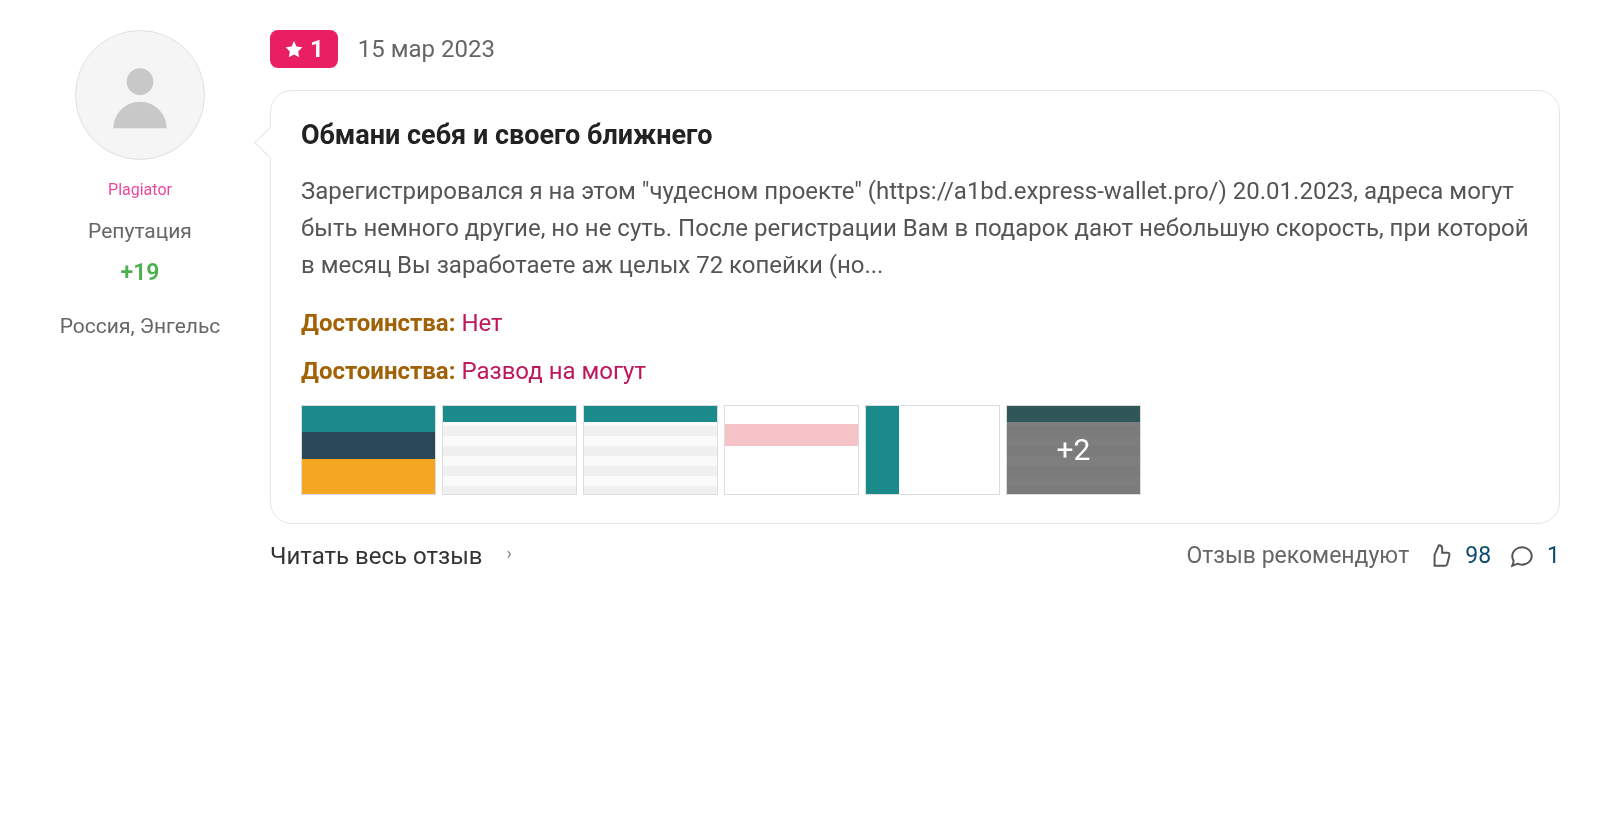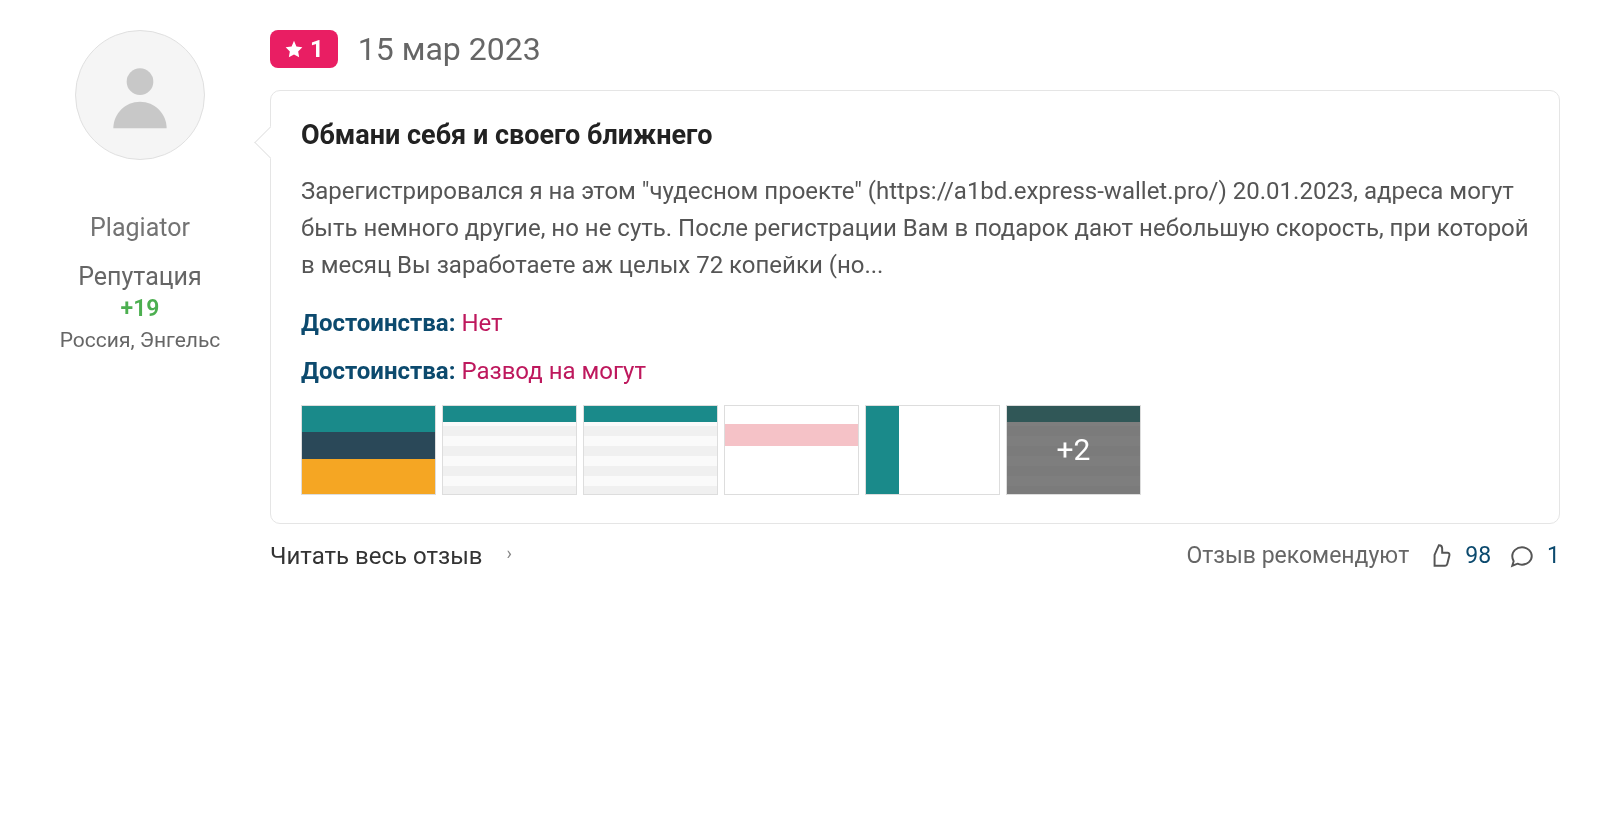--- a/index.html
+++ b/index.html
@@ -28,35 +28,34 @@
       background: #f5f5f5;
       border: 1px solid #e0e0e0;
       display: flex;
       align-items: center;
       justify-content: center;
       margin-bottom: 20px;
       position: relative;
     }
     .avatar svg { width: 80px; height: 80px; fill: #c8c8c8; }
     .username {
-      font-size: 25px;
-      color: #737373;
+      font-size: 16px;
+      color: #ec4899;
       margin-bottom: 20px;
-      margin-top: 33px;
     }
     .reputation-label {
-      font-size: 25px;
-      color: #666;
-      margin-bottom: 4px;
+      font-size: 21px;
+      color: #666;
+      margin-bottom: 16px;
     }
     .reputation-value {
       font-size: 23px;
       color: #4caf50;
       font-weight: 600;
-      margin-bottom: 6px;
+      margin-bottom: 28px;
     }
     .location {
       font-size: 21px;
       color: #666;
       text-align: right;
     }
     .review-content {
       flex: 1;
       display: flex;
       flex-direction: column;
@@ -73,27 +72,27 @@
       padding: 5px 14px;
       border-radius: 8px;
       display: flex;
       align-items: center;
       gap: 6px;
       font-size: 24px;
       font-weight: 700;
     }
     .rating-badge svg { width: 20px; height: 20px; fill: #fff; }
     .review-date {
-      font-size: 32px;
+      font-size: 24px;
       color: #666;
       text-align: center;
     }
     .review-body {
       border: 1px solid #e5e5e5;
-      border-radius: 10px;
+      border-radius: 22px;
       padding: 28px 30px;
       margin-bottom: 18px;
       position: relative;
     }
     .review-body::before {
       content: "";
       position: absolute;
       left: -12px;
       top: 40px;
       width: 22px;
@@ -112,21 +111,21 @@
     .review-text {
       font-size: 24px;
       color: #555;
       line-height: 1.55;
       margin-bottom: 24px;
     }
     .review-row {
       font-size: 24px;
       margin-bottom: 20px;
     }
-    .review-row-label { font-weight: 700; color: #0c4a6e; }
+    .review-row-label { font-weight: 700; color: #a16207; }
     .review-row-value { color: #be185d; }
     .thumbnails {
       display: flex;
       gap: 6px;
       margin-top: 8px;
     }
     .thumb {
       width: 135px;
       height: 90px;
       background: linear-gradient(135deg, #e8f4f4 0%, #d0e8e6 100%);

